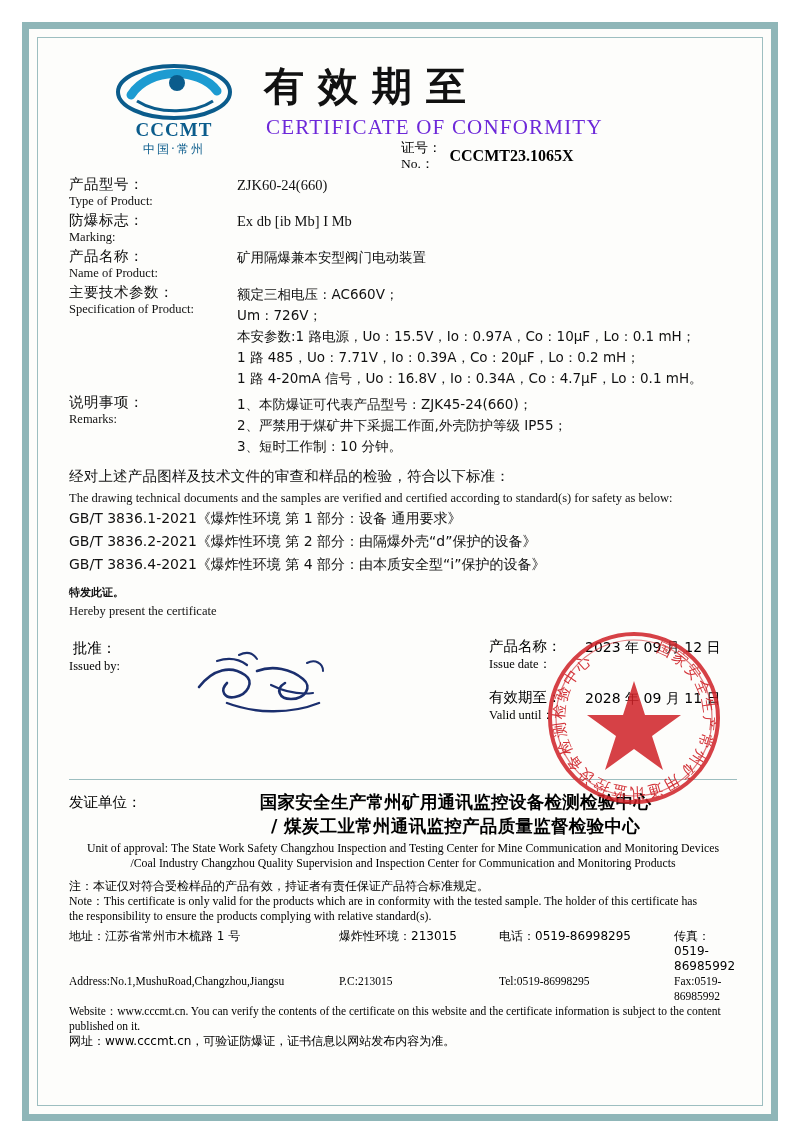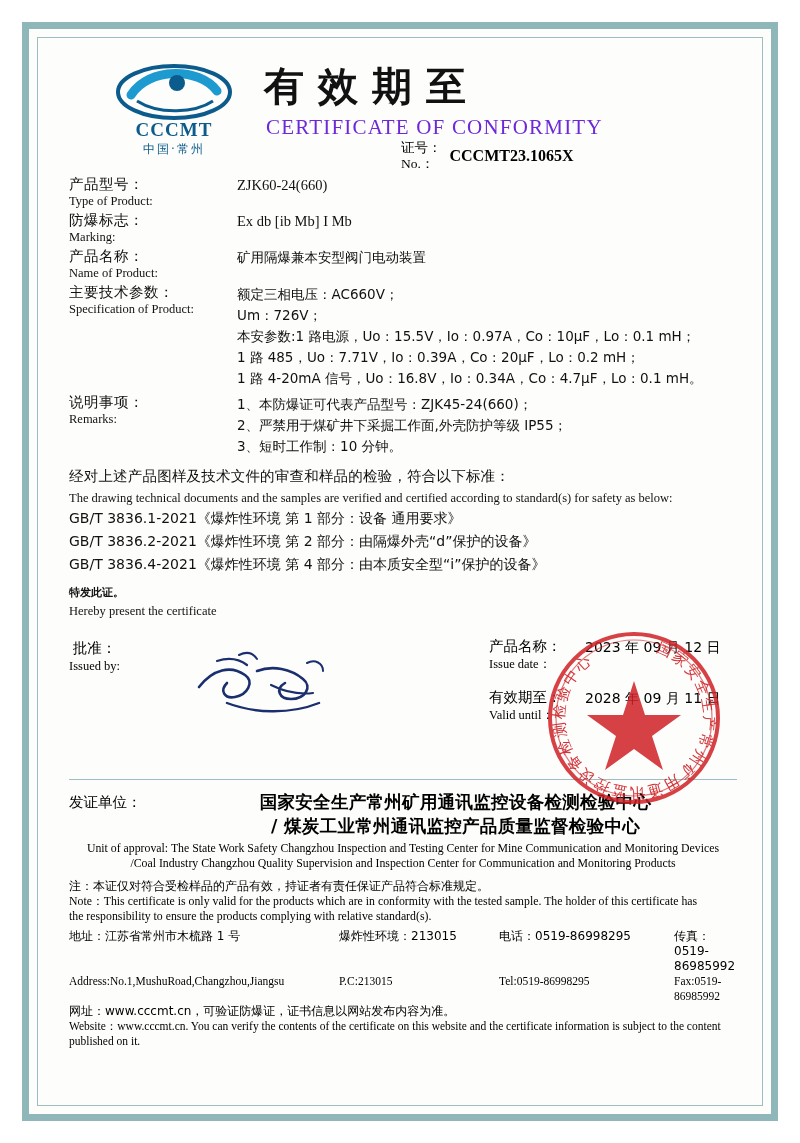--- a/index.html
+++ b/index.html
@@ -466,23 +466,23 @@
           <div class="c2 en">
             <span>P.C:</span><span>213015</span>
           </div>
           <div class="c3 en">
             <span>Tel:</span><span>0519-86998295</span>
           </div>
           <div class="c4 en">
             <span>Fax:</span><span>0519-86985992</span>
           </div>
         </div>
+        <div class="full en">
+          <span>Website：</span><span>www.cccmt.cn. You can verify the contents of the certificate on this website and the certificate information is subject to the content published on it.</span>
+        </div>
         <div class="full zh">
           <span>网址：</span><span>www.cccmt.cn，可验证防爆证，证书信息以网站发布内容为准。</span>
-        </div>
-        <div class="full en">
-          <span>Website：</span><span>www.cccmt.cn. You can verify the contents of the certificate on this website and the certificate information is subject to the content published on it.</span>
         </div>
       </div>
 
     </div>
   </div>
 </div>
 
 </body></html>

